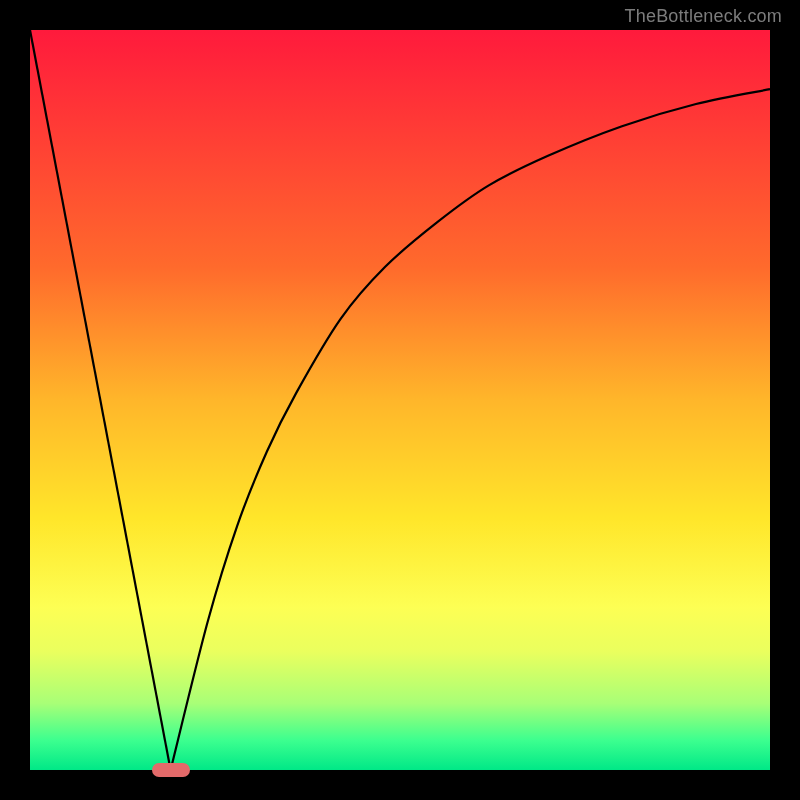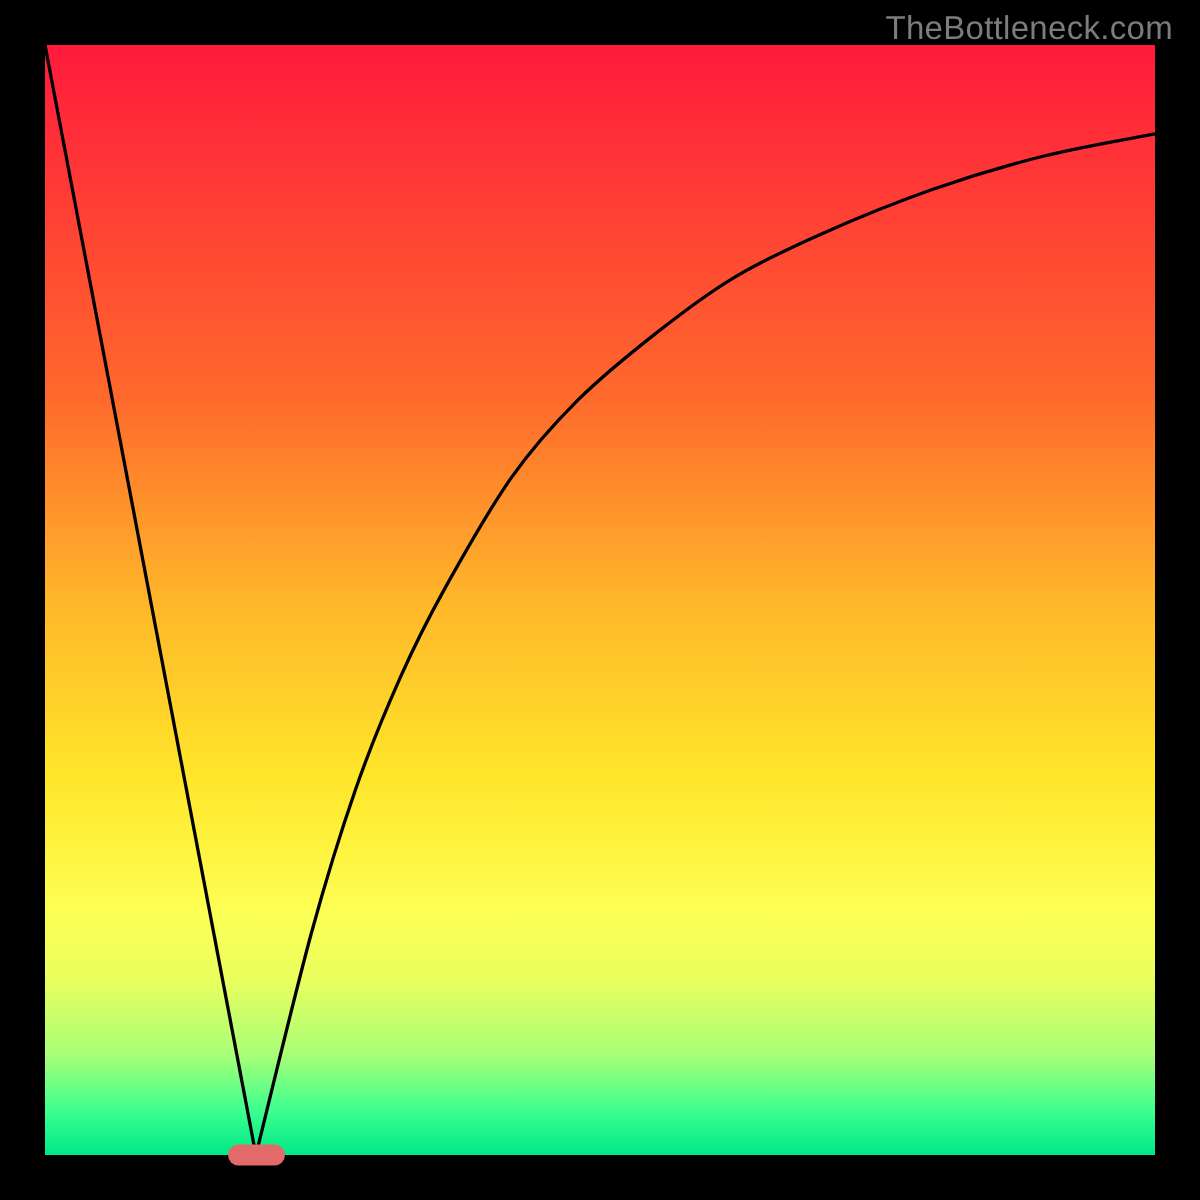--- a/index.html
+++ b/index.html
@@ -33,21 +33,21 @@
       #a8ff77 91%,
       #3cff8f 96%,
       #00e887 100%
     );
   }
   .credit {
     position: absolute;
     top: 6px;
     right: 18px;
     color: #7c7c7c;
-    font-size: 22px;
+    font-size: 18px;
     letter-spacing: 0.2px;
     font-weight: 500;
   }
   .marker {
     position: absolute;
     width: 38px;
     height: 14px;
     background: #e36a6a;
     border-radius: 7px;
     transform: translate(-50%, -50%);

